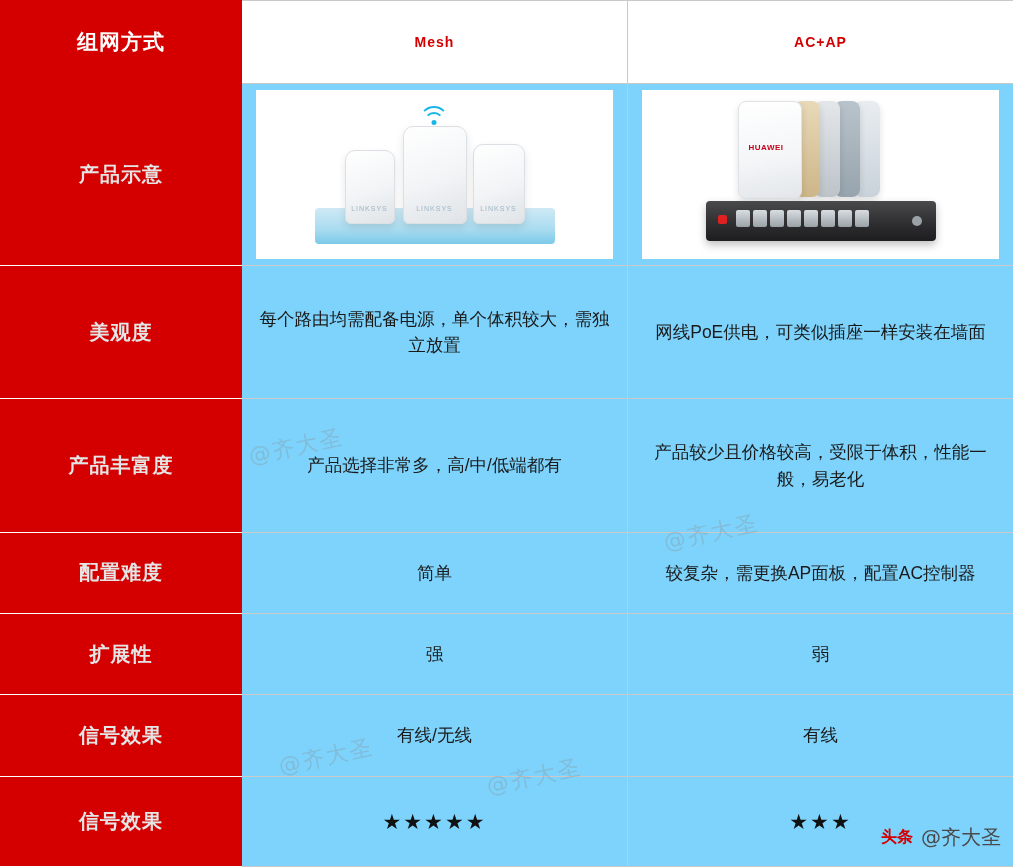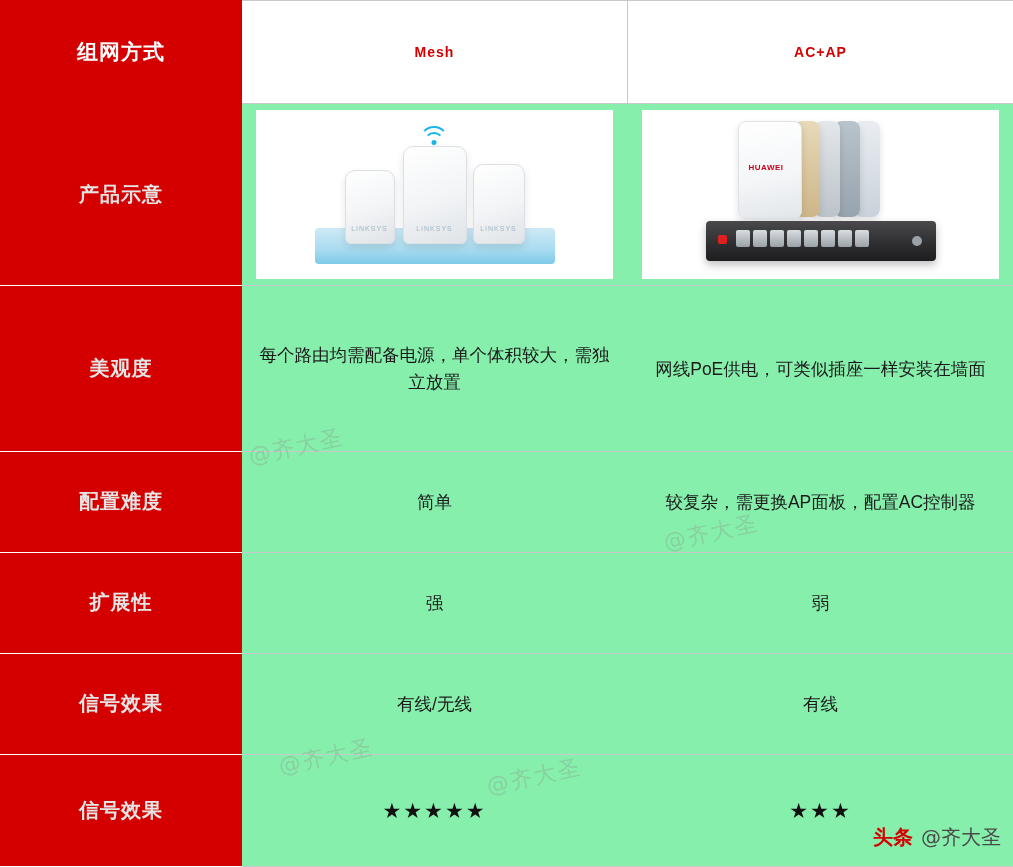--- a/index.html
+++ b/index.html
@@ -56,21 +56,21 @@
   td.label {
     background: #d40000;
     color: #e5e5e5;
     font-weight: bold;
     font-size: 20px;
     letter-spacing: 1px;
     border-color: #d40000 !important;
     border-bottom: 1px solid #ffffff !important;
   }
   td.cell {
-    background: #86efac;
+    background: #7dd3fc;
     color: #1a1a1a;
     font-size: 17.5px;
     line-height: 1.5;
   }
   td.stars {
     font-size: 21px;
     letter-spacing: 2px;
     color: #111;
   }
   
@@ -242,21 +242,21 @@
     align-items: center;
     gap: 8px;
     font-size: 20px;
     color: #4a4a4a;
     font-family: "DejaVu Sans", sans-serif;
     pointer-events: none;
   }
   .toutiao .tt-logo {
     color: #d40000;
     font-weight: bold;
-    font-size: 20px;
+    font-size: 16px;
   }
 </style>
 </head>
 <body>
 
 <div class="table-wrap">
   <table class="compare">
     <colgroup>
       <col class="c1">
         <col class="c2">
@@ -322,20 +322,25 @@
           </div>
         </td>
       </tr>
 
       <tr>
         <td class="label">美观度</td>
         <td class="cell">每个路由均需配备电源，单个体积较大，需独立放置</td>
         <td class="cell">网线PoE供电，可类似插座一样安装在墙面</td>
       </tr>
 
+      <tr>
+        <td class="label">产品丰富度</td>
+        <td class="cell">产品选择非常多，高/中/低端都有</td>
+        <td class="cell">产品较少且价格较高，受限于体积，性能一般，易老化</td>
+      </tr>
 
       <tr>
         <td class="label">配置难度</td>
         <td class="cell">简单</td>
         <td class="cell">较复杂，需更换AP面板，配置AC控制器</td>
       </tr>
 
       <tr>
         <td class="label">扩展性</td>
         <td class="cell">强</td>

